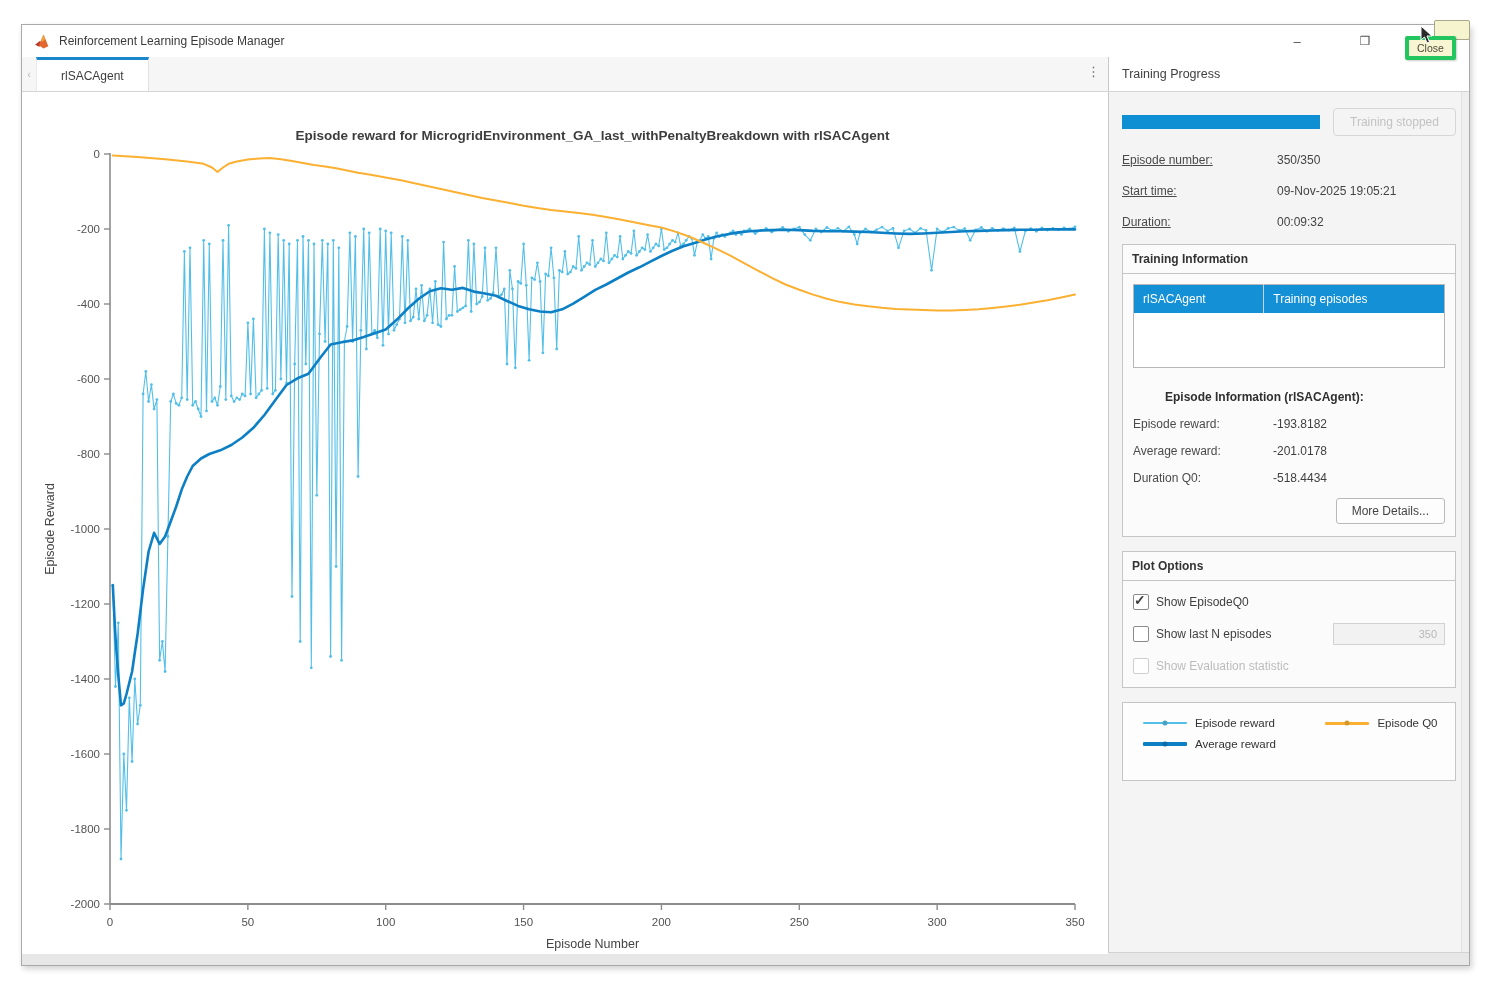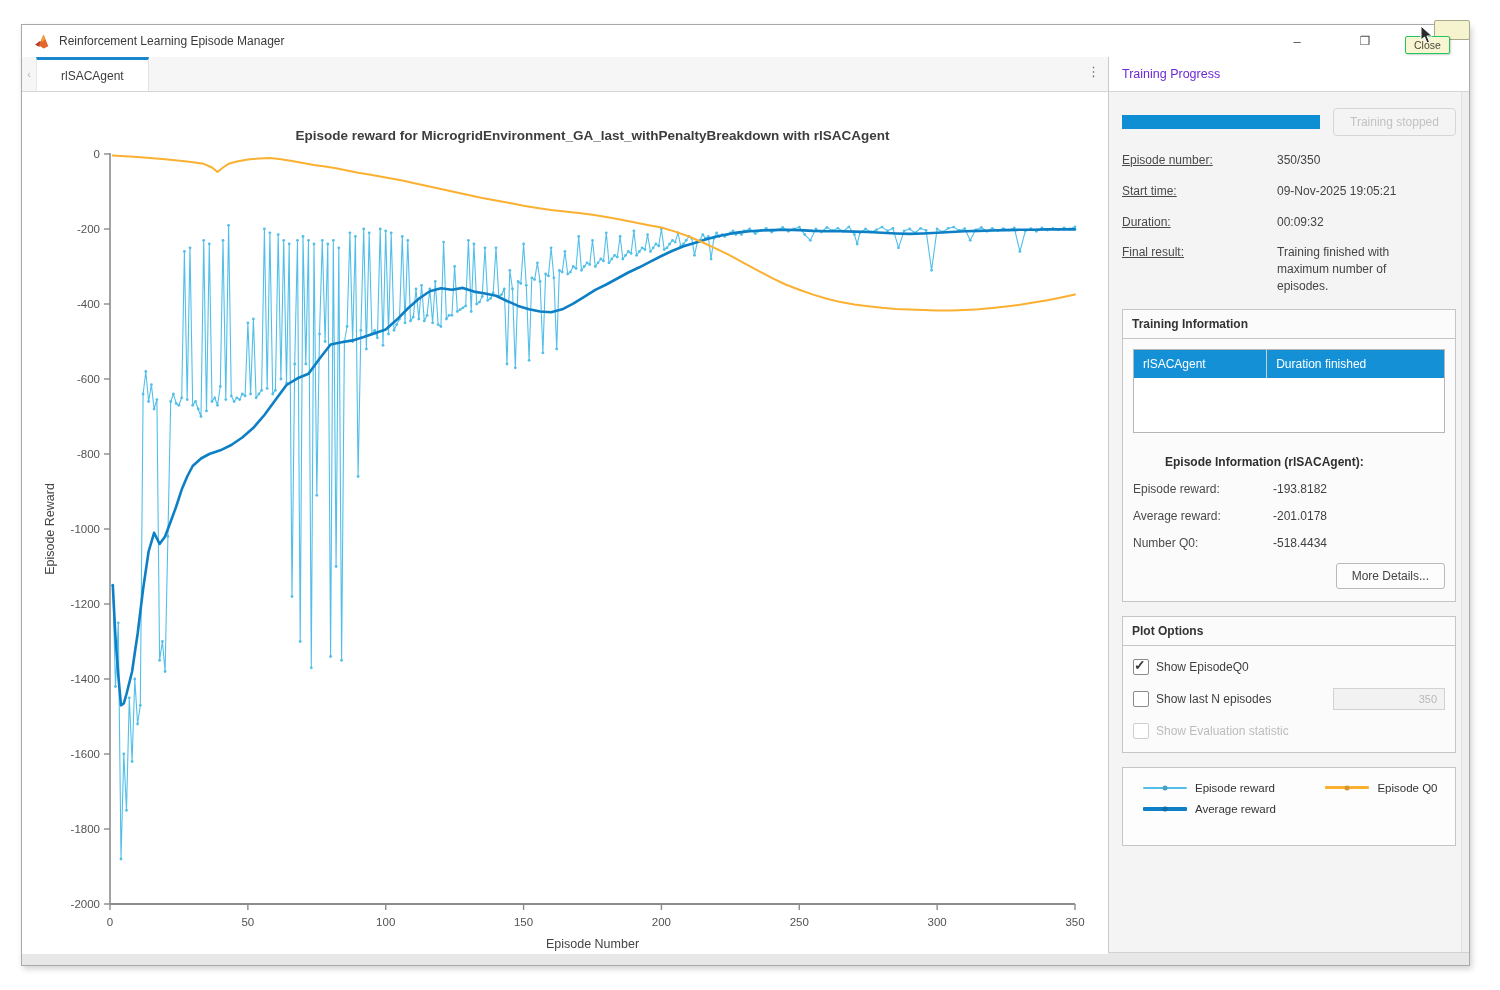--- a/index.html
+++ b/index.html
@@ -11,21 +11,21 @@
   .title-text{font-size:12px;color:#3a3a3a;}
   .win-btns{margin-left:auto;display:flex;align-items:center;gap:52px;padding-right:16px;color:#4d4d4d;}
   .win-btn{font-size:13px;width:16px;text-align:center;cursor:default;}
   .win-btn.max{font-size:12px;}
   
   .tabrow{height:34px;display:flex;flex:0 0 auto;border-bottom:1px solid #d4d4d4;}
   .tabs-left{width:1086px;background:#f6f6f6;display:flex;align-items:stretch;position:relative;flex:0 0 auto;}
   .tab-scroll{width:14px;display:flex;align-items:center;justify-content:center;color:#b8b8b8;font-size:11px;}
   .tab{margin-top:0;background:#ffffff;border-top:3px solid #1b86cb;border-right:1px solid #e2e2e2;border-left:1px solid #e9e9e9;padding:0 24px;display:flex;align-items:center;font-size:12px;color:#3c3c3c;}
   .tab-overflow{position:absolute;right:8px;top:7px;color:#6d6d6d;font-size:13px;letter-spacing:0;}
-  .panel-header{flex:1;background:#ffffff;border-left:1px solid #c9c9c9;display:flex;align-items:center;padding:0 13px;font-size:12.5px;color:#6d28d9;}
+  .panel-header{flex:1;background:#ffffff;border-left:1px solid #c9c9c9;display:flex;align-items:center;padding:0 13px;font-size:12.5px;color:#404040;}
   
   .content{flex:1;display:flex;min-height:0;}
   .figure-pane{width:1086px;background:#ffffff;position:relative;flex:0 0 auto;}
   .figure-pane svg{display:block;}
   .side-panel{flex:1;background:#f4f4f4;border-left:1px solid #c9c9c9;padding:12px 13px 0 13px;position:relative;min-width:0;}
   .scroll-strip{position:absolute;top:0;right:0;bottom:0;width:7px;background:#efefef;border-left:1px solid #e0e0e0;}
   
   .progress-row{display:flex;align-items:center;gap:13px;margin:4px 0 16px 0;}
   .pbar{width:198px;height:14px;background:#0e8fd4;flex:0 0 auto;}
   .btn-stopped{flex:1;height:26px;border:1px solid #d6d6d6;border-radius:4px;color:#c2c2c2;font-size:12px;display:flex;align-items:center;justify-content:center;background:#f4f4f4;}
@@ -56,21 +56,21 @@
   .opt-row.disabled .checkbox{border-color:#cfcfcf;}
   .n-input{margin-left:auto;width:96px;height:20px;border:1px solid #d2d2d2;background:#f2f2f2;color:#b8b8b8;font-size:11px;text-align:right;padding:0 7px;font-family:"Liberation Sans",sans-serif;}
   
   .legend-box{border:1px solid #c5c5c5;background:#fdfdfd;margin-top:14px;padding:14px 6px 30px 6px;}
   .legend-grid{display:grid;grid-template-columns:57% 43%;row-gap:9px;}
   .legend-item{display:flex;align-items:center;font-size:11.5px;color:#333;}
   .legend-sample{width:44px;margin:0 8px 0 14px;flex:0 0 auto;position:relative;border-radius:1px;}
   .legend-dot{position:absolute;left:50%;top:50%;transform:translate(-50%,-50%);width:5px;height:5px;border-radius:50%;}
   
   .tooltip-frag{position:absolute;left:1434px;top:20px;width:34px;height:18px;background:#f6f3cf;border:1px solid #a8a88a;border-radius:2px;z-index:60;}
-  .tooltip{position:absolute;left:1405px;top:36px;background:#f8f5d2;border:1px solid #22c55e;border-radius:2px;padding:2px 8px;font-size:10.5px;color:#4a4a3a;z-index:61;box-shadow:1px 1px 2px rgba(0,0,0,.2);}
+  .tooltip{position:absolute;left:1405px;top:36px;background:#f8f5d2;border:4px solid #22c55e;border-radius:2px;padding:2px 8px;font-size:10.5px;color:#4a4a3a;z-index:61;box-shadow:1px 1px 2px rgba(0,0,0,.2);}
   .cursor-arrow{position:absolute;left:1420px;top:26px;z-index:62;}
   
   .bottom-strip{height:12px;background:#e7e7e7;border-top:1px solid #d2d2d2;flex:0 0 auto;}
 </style>
 </head>
 <body>
 
 <div class="window">
 
   <div class="titlebar">
@@ -459,53 +459,49 @@
         <span class="field-value">350/350</span>
       </div>
       <div class="field-row">
         <span class="field-label">Start time:</span>
         <span class="field-value">09-Nov-2025 19:05:21</span>
       </div>
       <div class="field-row">
         <span class="field-label">Duration:</span>
         <span class="field-value">00:09:32</span>
       </div>
-      <div class="field-row">
-        <span class="field-label">Final result:</span>
-        <span class="field-value" style="max-width:160px;">Training finished with maximum number of episodes.</span>
-      </div>
 
       <div class="section">
         <div class="section-title">Training Information</div>
         <div class="agent-table-wrap">
           <table class="agent-table">
             <tbody>
             <tr class="selected">
               <td>rlSACAgent</td>
-              <td>Duration finished</td>
+              <td>Training episodes</td>
             </tr>
             <tr class="spacer">
                   <td></td>
                   <td></td>
                 </tr>
           </tbody>
             </table>
         </div>
         <div class="epinfo">
           <div class="epinfo-title">Episode Information (rlSACAgent):</div>
           <div class="epinfo-row">
             <span class="epinfo-label">Episode reward:</span>
             <span class="epinfo-value">-193.8182</span>
           </div>
           <div class="epinfo-row">
             <span class="epinfo-label">Average reward:</span>
             <span class="epinfo-value">-201.0178</span>
           </div>
           <div class="epinfo-row">
-            <span class="epinfo-label">Number Q0:</span>
+            <span class="epinfo-label">Duration Q0:</span>
             <span class="epinfo-value">-518.4434</span>
           </div>
           <div class="more-row">
             <span class="more-btn">More Details...</span>
           </div>
         </div>
       </div>
 
       <div class="section">
         <div class="section-title">Plot Options</div>

